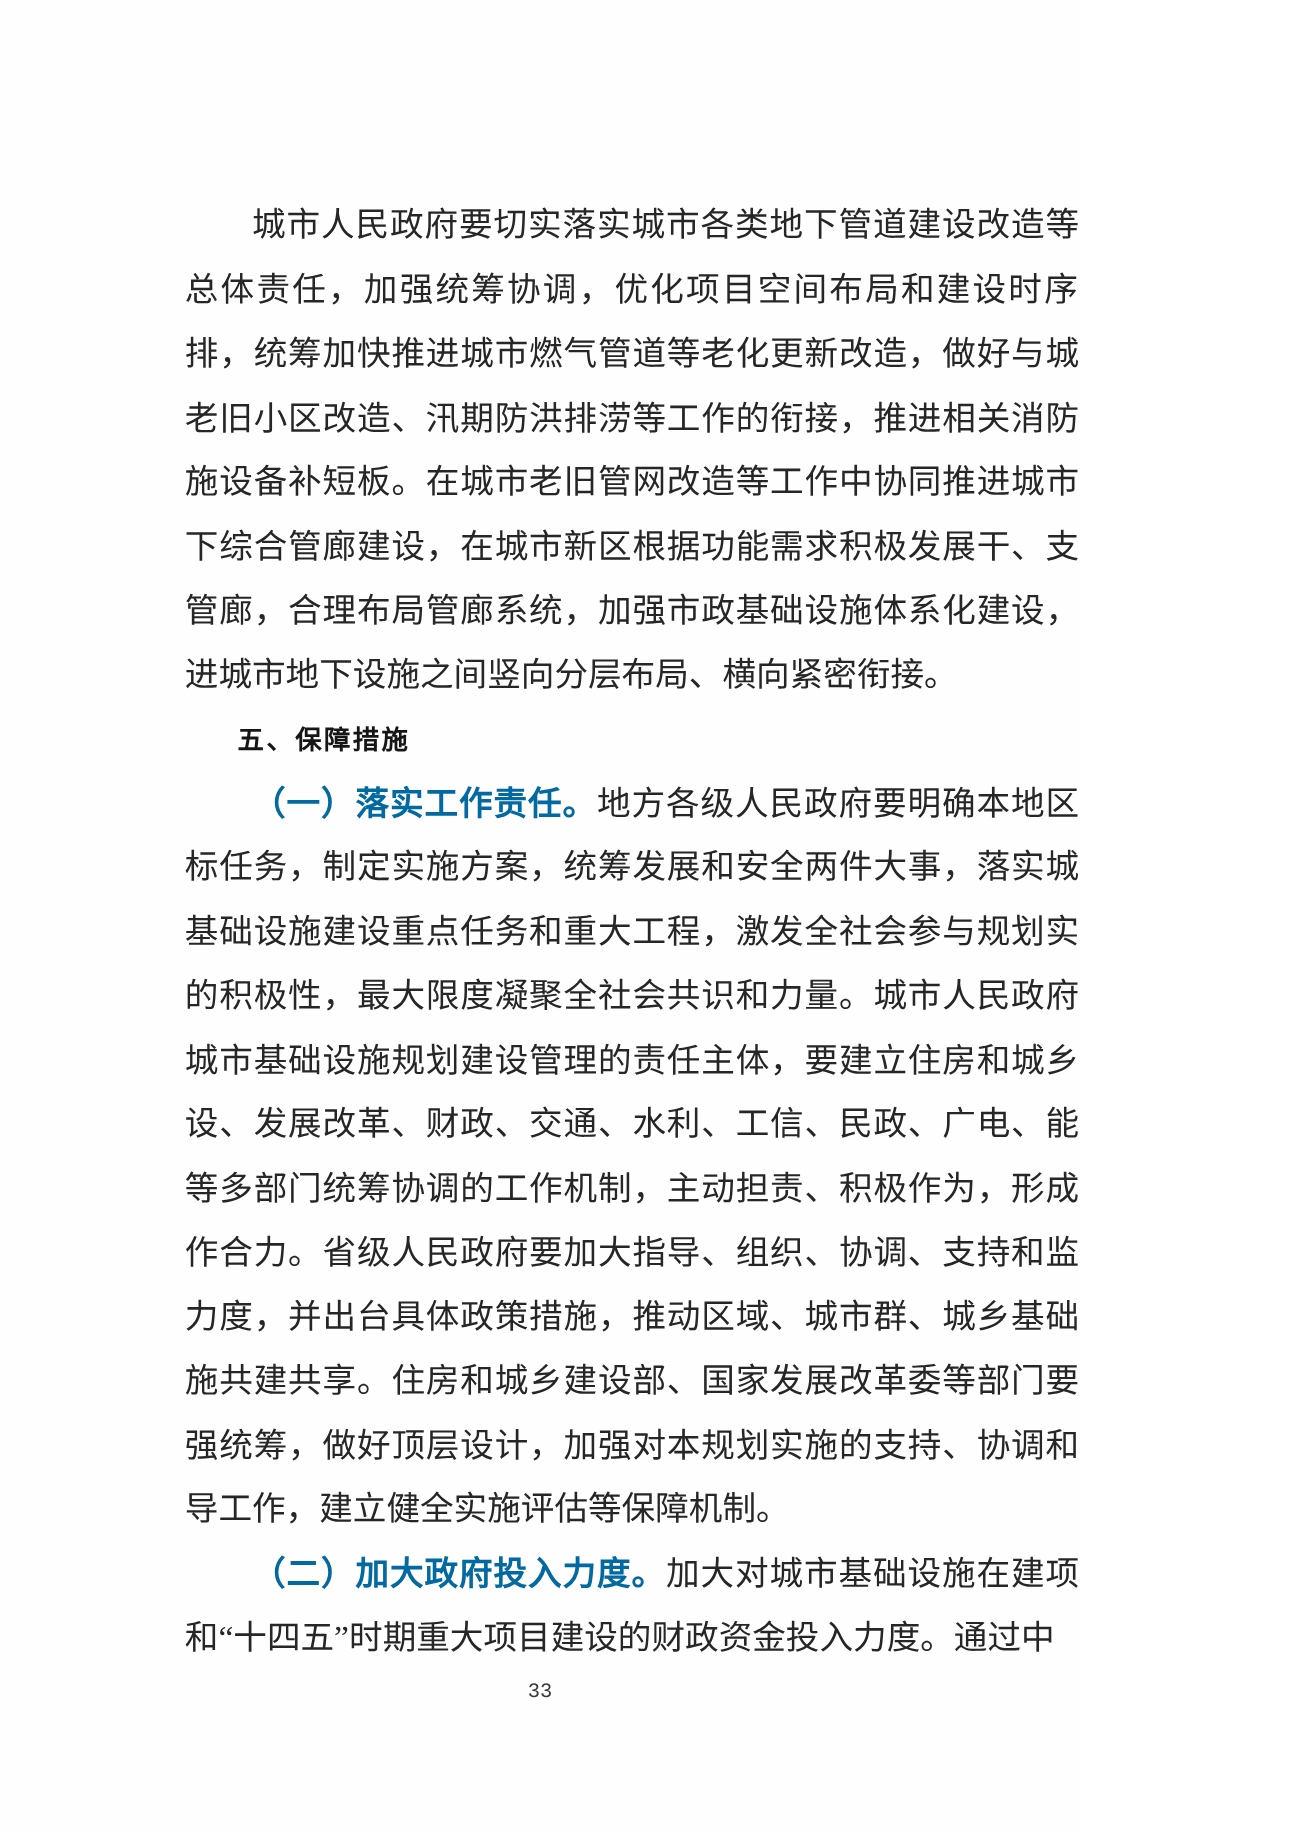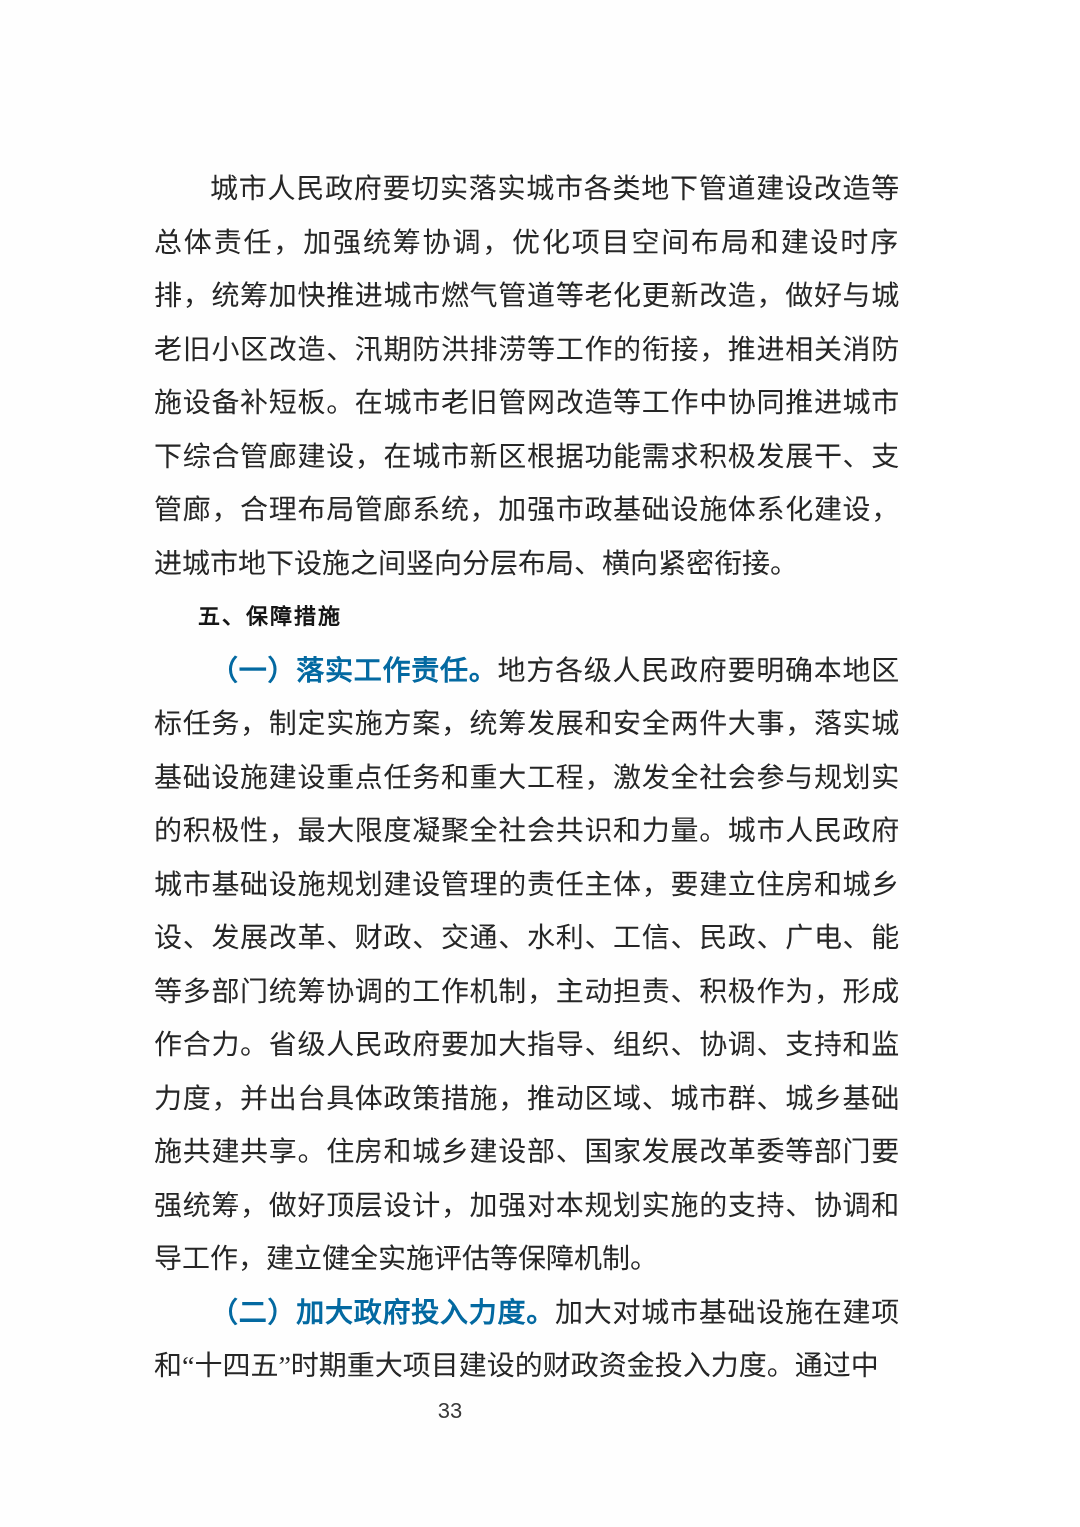--- a/index.html
+++ b/index.html
@@ -47,24 +47,24 @@
     color: #161616;
     font-family: "Liberation Sans", "DejaVu Sans", sans-serif;
     letter-spacing: 2px;
   }
   .page-number {
     position: absolute;
     top: 1396px;
     left: 0;
     width: 100%;
     text-align: center;
-    font-size: 22px;
+    font-size: 17px;
     line-height: 30px;
     color: #3a3a3a;
-    font-family: Liberation Sans, sans-serif;
+    font-family: Liberation Mono, monospace;
   }
 </style>
 </head>
 <body>
 
 <div class="doc-page">
   <div class="doc-content" id="doc-content">
       <p class="body">城市人民政府要切实落实城市各类地下管道建设改造等的总体责任，加强统筹协调，优化项目空间布局和建设时序安排，统筹加快推进城市燃气管道等老化更新改造，做好与城镇老旧小区改造、汛期防洪排涝等工作的衔接，推进相关消防设施设备补短板。在城市老旧管网改造等工作中协同推进城市地下综合管廊建设，在城市新区根据功能需求积极发展干、支线管廊，合理布局管廊系统，加强市政基础设施体系化建设，促进城市地下设施之间竖向分层布局、横向紧密衔接。</p>
       <h2 class="heading">五、保障措施</h2>
       <p class="body"><b class="lead">（一）落实工作责任。</b>地方各级人民政府要明确本地区目标任务，制定实施方案，统筹发展和安全两件大事，落实城市基础设施建设重点任务和重大工程，激发全社会参与规划实施的积极性，最大限度凝聚全社会共识和力量。城市人民政府是城市基础设施规划建设管理的责任主体，要建立住房和城乡建设、发展改革、财政、交通、水利、工信、民政、广电、能源等多部门统筹协调的工作机制，主动担责、积极作为，形成工作合力。省级人民政府要加大指导、组织、协调、支持和监督力度，并出台具体政策措施，推动区域、城市群、城乡基础设施共建共享。住房和城乡建设部、国家发展改革委等部门要加强统筹，做好顶层设计，加强对本规划实施的支持、协调和督导工作，建立健全实施评估等保障机制。</p>

